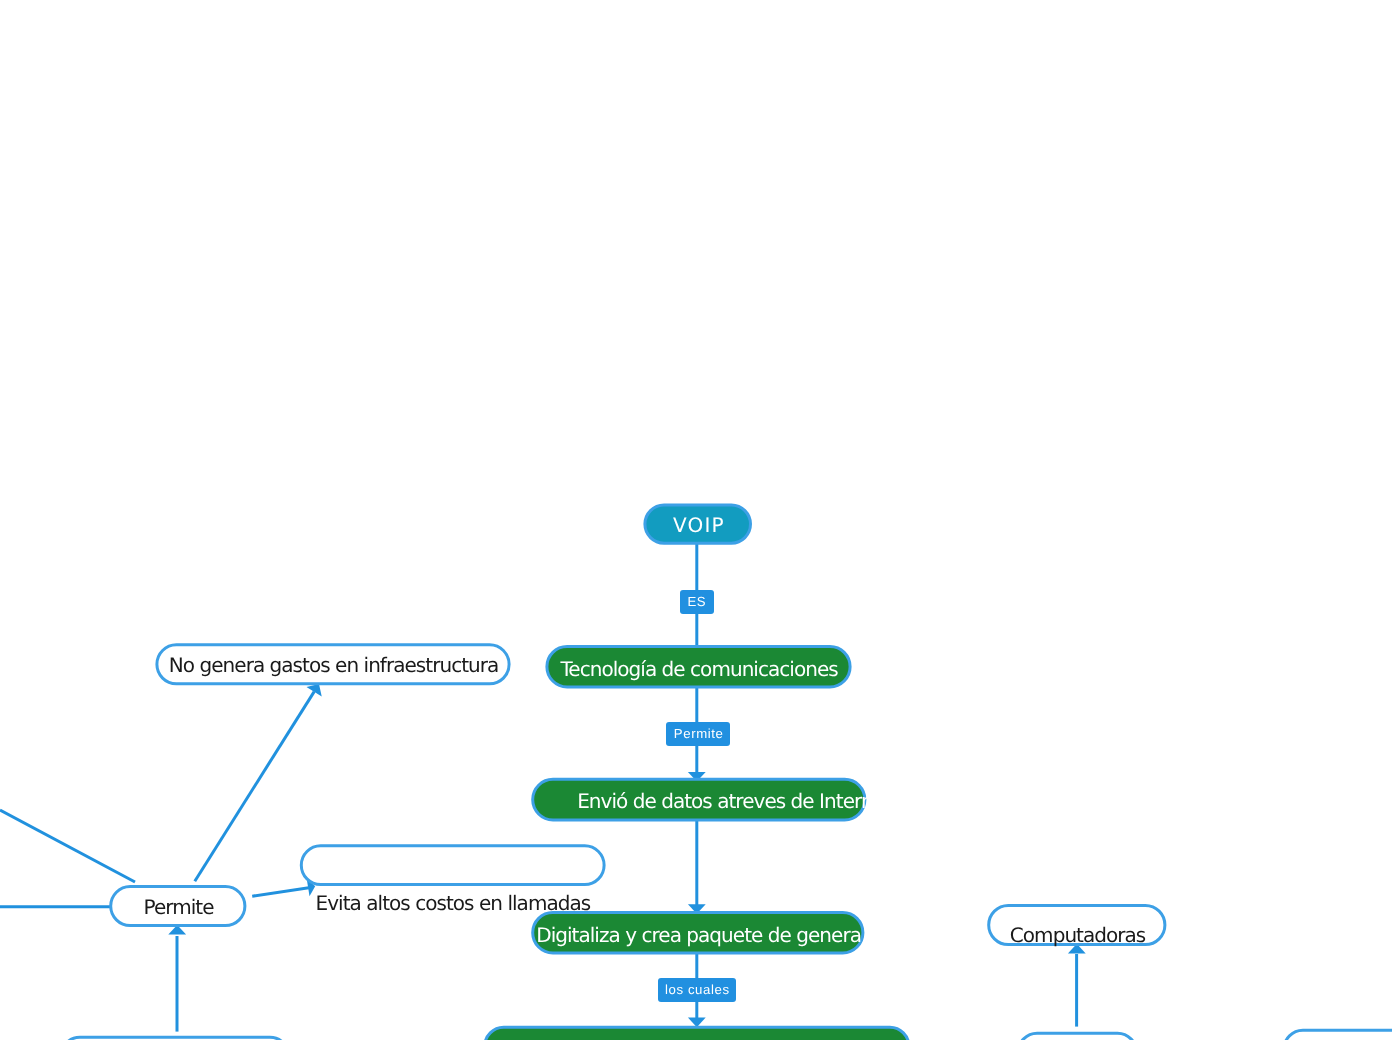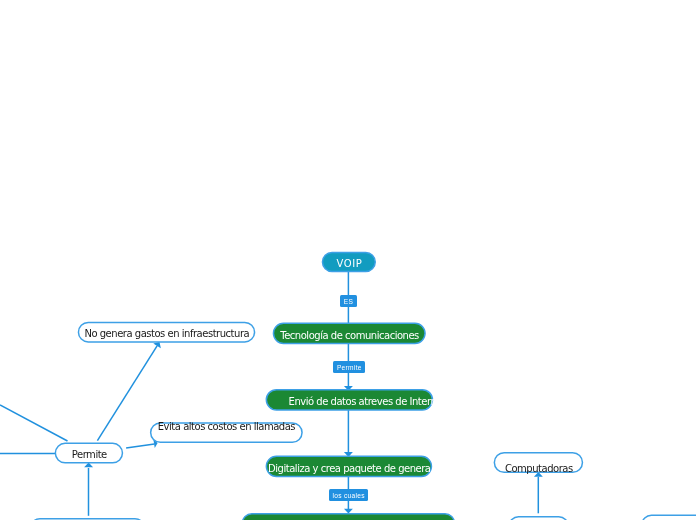--- a/index.html
+++ b/index.html
@@ -79,21 +79,21 @@
       </div>
       <div class="node green" style="left: 265.6px; top: 455.5px; width: 166.6px; height: 21.7px;">
         <span class="txt">Digitaliza y crea paquete de genera</span>
       </div>
       <div class="node plain" style="left: 77.7px; top: 321.65px; width: 177.6px; height: 21px; align-items: center;">
         <span class="txt">No genera gastos en infraestructura</span>
       </div>
       <div class="node plain" style="left: 54.6px; top: 442.55px; width: 68.6px; height: 21px;">
         <span class="txt">Permite</span>
       </div>
-      <div class="node plain" style="left: 149.9px; top: 407px; width: 152.9px; height: 37px;">
+      <div class="node plain" style="left: 149.9px; top: 433px; width: 152.9px; height: 37px;">
         <span class="txt">Evita altos costos en llamadas</span>
       </div>
       <div class="node plain" style="left: 493.6px; top: 451.95px; width: 89.6px; height: 30px;">
         <span class="txt">Computadoras</span>
       </div>
       <div class="node plain" style="left: 29.7px; top: 517.9px; width: 115.5px; height: 20.5px;"></div>
       <div class="node green" style="left: 241.6px; top: 512.9px; width: 213.6px; height: 20.5px;"></div>
       <div class="node plain" style="left: 508.3px; top: 515.9px; width: 60.7px; height: 20.5px;"></div>
       <div class="node plain" style="left: 641.2px; top: 514.4px; width: 80px; height: 20.5px;"></div>
     </div>

